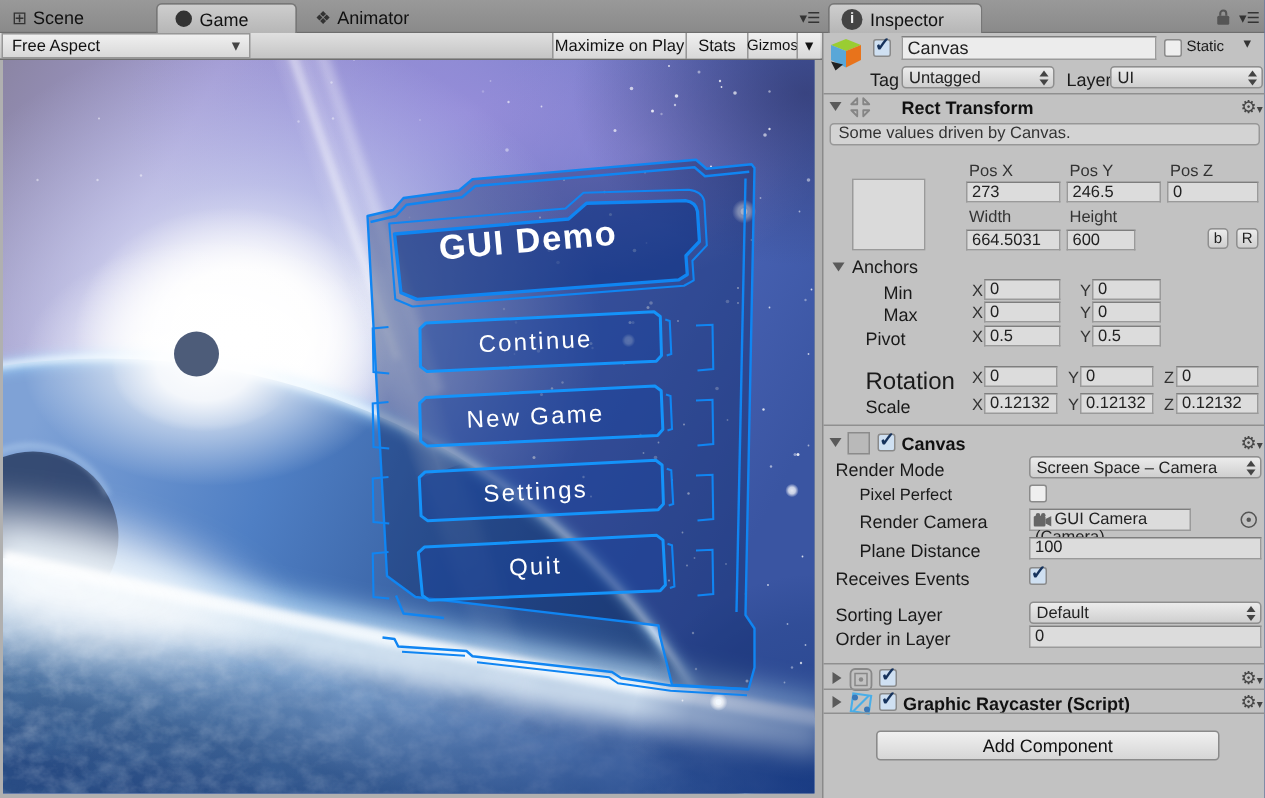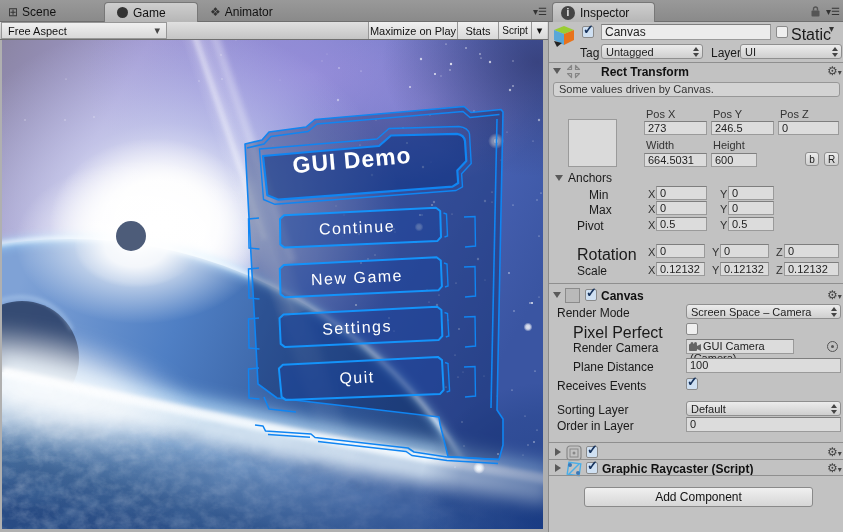--- a/index.html
+++ b/index.html
@@ -34,21 +34,21 @@
 <div class="abs" id="tabstrip"></div>
 <div class="tab" style="left:8px; width:92px;"><span style="margin-right:4px;color:#333;">⊞</span>Scene</div>
 <div class="tab active" style="left:104px; width:94px; padding-left:12px;"><span style="width:11px;height:11px;border-radius:50%;background:#333;display:inline-block;margin-right:5px;"></span>Game</div>
 <div class="tab" style="left:210px; width:96px;"><span style="margin-right:4px;color:#333;">❖</span>Animator</div>
 <div class="abs" style="left:533px;top:6px;color:#333;font-size:10px;">▾☰</div>
 
 <div class="abs" id="gtoolbar"></div>
 <div class="tbtn" style="left:1px; width:166px; justify-content:flex-start; padding-left:6px; border:1px solid #979797;">Free Aspect<span style="position:absolute;right:6px;color:#444;">▾</span></div>
 <div class="tbtn" style="left:368px; width:89px;">Maximize on Play</div>
 <div class="tbtn" style="left:457px; width:41px;">Stats</div>
-<div class="tbtn" style="left:498px; width:33px;font-size:10px;">Script</div>
+<div class="tbtn" style="left:498px; width:33px;font-size:10px;">Gizmos</div>
 <div class="tbtn" style="left:531px; width:16px;">▾</div>
 
 <div class="abs" id="game">
 <svg width="541" height="489" viewBox="0 0 541 489">
 <defs>
 <linearGradient id="sky" x1="0" y1="0" x2="1" y2="0.5">
  <stop offset="0" stop-color="#8b85a4"></stop>
  <stop offset="0.22" stop-color="#a29bd0"></stop>
  <stop offset="0.45" stop-color="#8287cc"></stop>
  <stop offset="0.7" stop-color="#5069bc"></stop>
@@ -324,21 +324,21 @@
  <svg class="abs" style="left:4px;top:2px;" width="24" height="24" viewBox="0 0 24 24">
    <polygon points="11,2 21,6 11,10 1,6" fill="#9acd32"></polygon>
    <polygon points="1,6 11,10 11,21 1,16" fill="#59a7d8"></polygon>
    <polygon points="11,10 21,6 21,16 11,21" fill="#e8731b"></polygon>
    <polygon points="1,17 9,19 4,23" fill="#222"></polygon>
  </svg>
  <div class="chk" style="left:33px;top:4px;background:#cfe0f2;"></div>
  <div class="abs" style="left:34px;top:0px;font-size:13px;color:#16325c;font-weight:bold;">✓</div>
  <div class="fld" style="left:52px;top:2px;width:170px;height:16px;background:#ececec;font-size:12px;line-height:14px;">Canvas</div>
  <div class="chk" style="left:227px;top:4px;"></div>
- <div class="lbl" style="left:242px;top:4px;font-size:16px;">Static</div>
+ <div class="lbl" style="left:242px;top:4px;font-size:10px;">Static</div>
  <div class="abs" style="left:280px;top:1px;color:#333;font-size:10px;">▾</div>
  <div class="lbl" style="left:31px;top:24px;font-size:12px;">Tag</div>
  <div class="drop" style="left:52px;top:22px;width:102px;height:15px;line-height:14px;">Untagged<span style="position:absolute;right:3px;top:2px;width:0;height:0;border-left:3px solid transparent;border-right:3px solid transparent;border-bottom:4px solid #444;"></span><span style="position:absolute;right:3px;top:8px;width:0;height:0;border-left:3px solid transparent;border-right:3px solid transparent;border-top:4px solid #444;"></span></div>
  <div class="lbl" style="left:162px;top:24px;font-size:12px;">Layer</div>
  <div class="drop" style="left:191px;top:22px;width:102px;height:15px;line-height:14px;">UI<span style="position:absolute;right:3px;top:2px;width:0;height:0;border-left:3px solid transparent;border-right:3px solid transparent;border-bottom:4px solid #444;"></span><span style="position:absolute;right:3px;top:8px;width:0;height:0;border-left:3px solid transparent;border-right:3px solid transparent;border-top:4px solid #444;"></span></div>
  <div class="sep" style="top:40px;"></div>
 
  <div class="fold down" style="left:4px;top:46px;"></div>
  <svg class="abs" style="left:16px;top:41px;" width="17" height="17" viewBox="0 0 17 17">
   <g fill="none" stroke="#858585" stroke-width="1.2" stroke-linejoin="round">
@@ -399,21 +399,21 @@
  <div class="sep" style="top:261px;"></div>
 
  <div class="fold down" style="left:4px;top:270px;"></div>
  <div class="abs" style="left:16px;top:266px;width:15px;height:15px;background:#b9b9b9;border:1px solid #8b8b8b;"></div>
  <div class="chk" style="left:36px;top:267px;background:#cfe0f2;"></div>
  <div class="abs" style="left:37px;top:263px;font-size:13px;color:#16325c;font-weight:bold;">✓</div>
  <div class="lbl bold" style="left:52px;top:267px;font-size:12px;">Canvas</div>
  <div class="gear" style="left:278px;top:266px;">⚙<span style="font-size:8px;">▾</span></div>
  <div class="lbl" style="left:8px;top:284px;font-size:12px;">Render Mode</div>
  <div class="drop" style="left:137px;top:282px;width:155px;height:15px;line-height:14px;">Screen Space – Camera<span style="position:absolute;right:3px;top:2px;width:0;height:0;border-left:3px solid transparent;border-right:3px solid transparent;border-bottom:4px solid #444;"></span><span style="position:absolute;right:3px;top:8px;width:0;height:0;border-left:3px solid transparent;border-right:3px solid transparent;border-top:4px solid #444;"></span></div>
- <div class="lbl" style="left:24px;top:302px;font-size:16px;">Pixel Perfect</div>
+ <div class="lbl" style="left:24px;top:302px;font-size:11px;">Pixel Perfect</div>
  <div class="chk" style="left:137px;top:301px;"></div>
  <div class="lbl" style="left:24px;top:319px;font-size:12px;">Render Camera</div>
  <div class="fld" style="left:137px;top:317px;width:108px;height:15px;background:#dcdcdc;">
    <svg class="abs" style="left:2px;top:2px;" width="12" height="10" viewBox="0 0 12 10">
         <rect x="0" y="2" width="8" height="7" rx="1" fill="#666"></rect>
         <polygon points="8,4 12,2 12,9 8,7" fill="#666"></polygon>
         <circle cx="3" cy="1.5" r="1.5" fill="#666"></circle>
         <circle cx="6.5" cy="1.5" r="1.5" fill="#666"></circle>
       </svg>
    <span style="margin-left:13px;">GUI Camera (Camera)</span></div>

